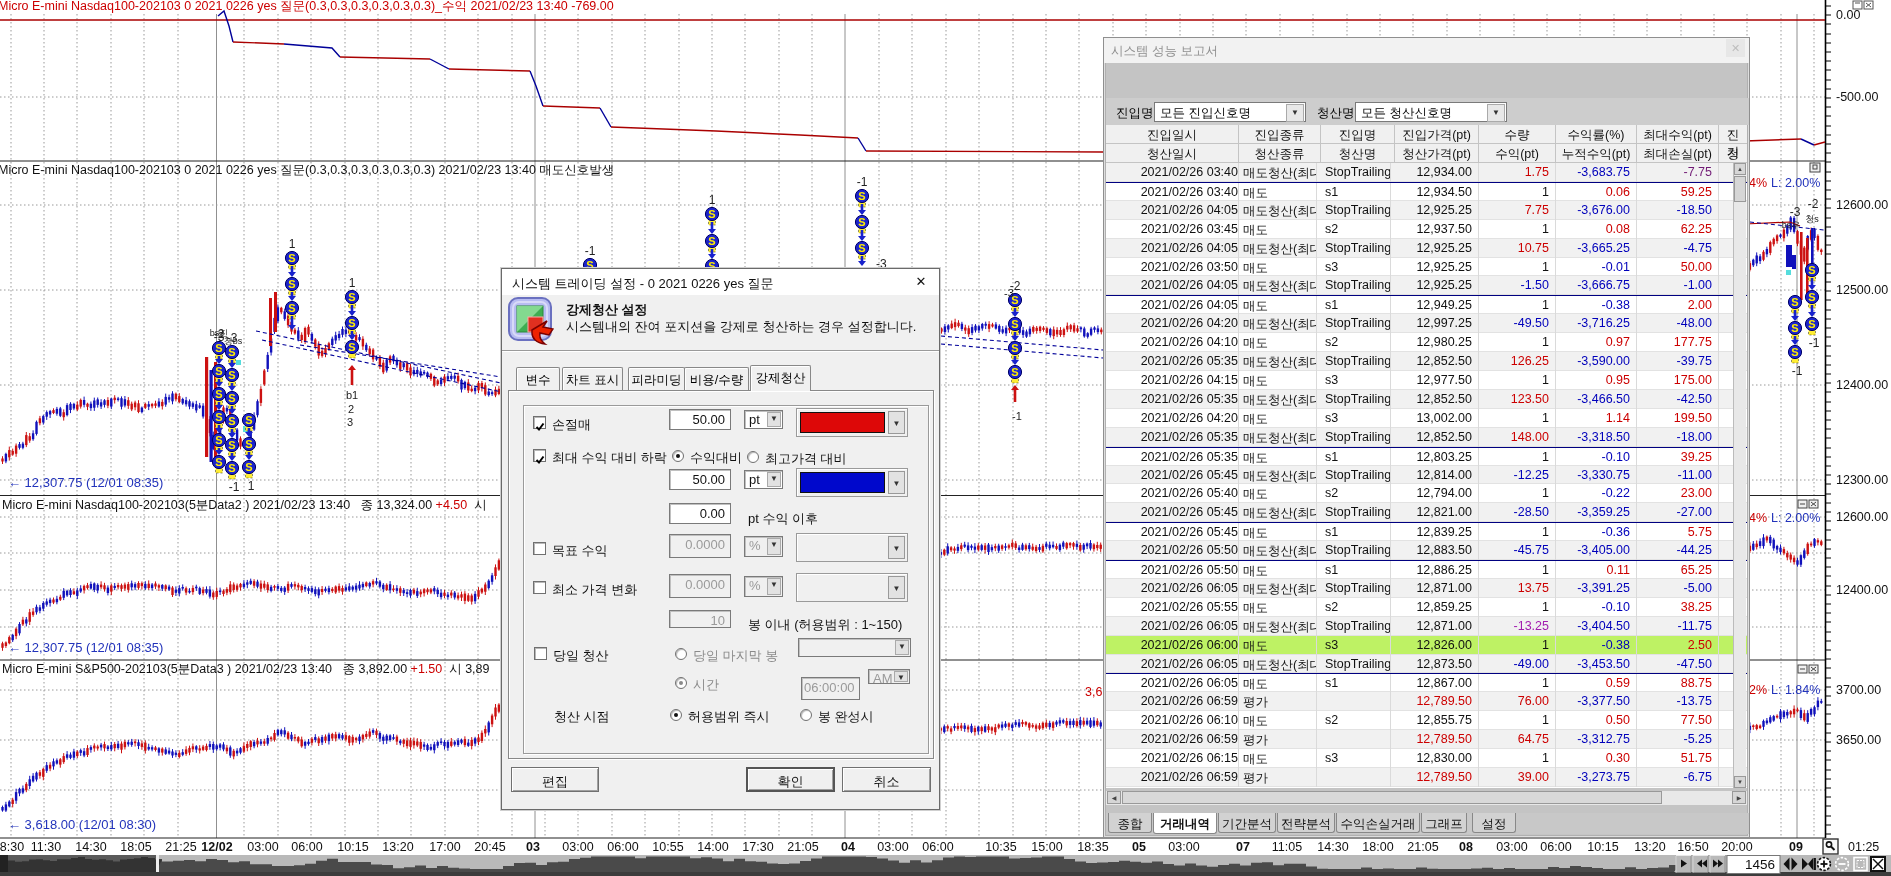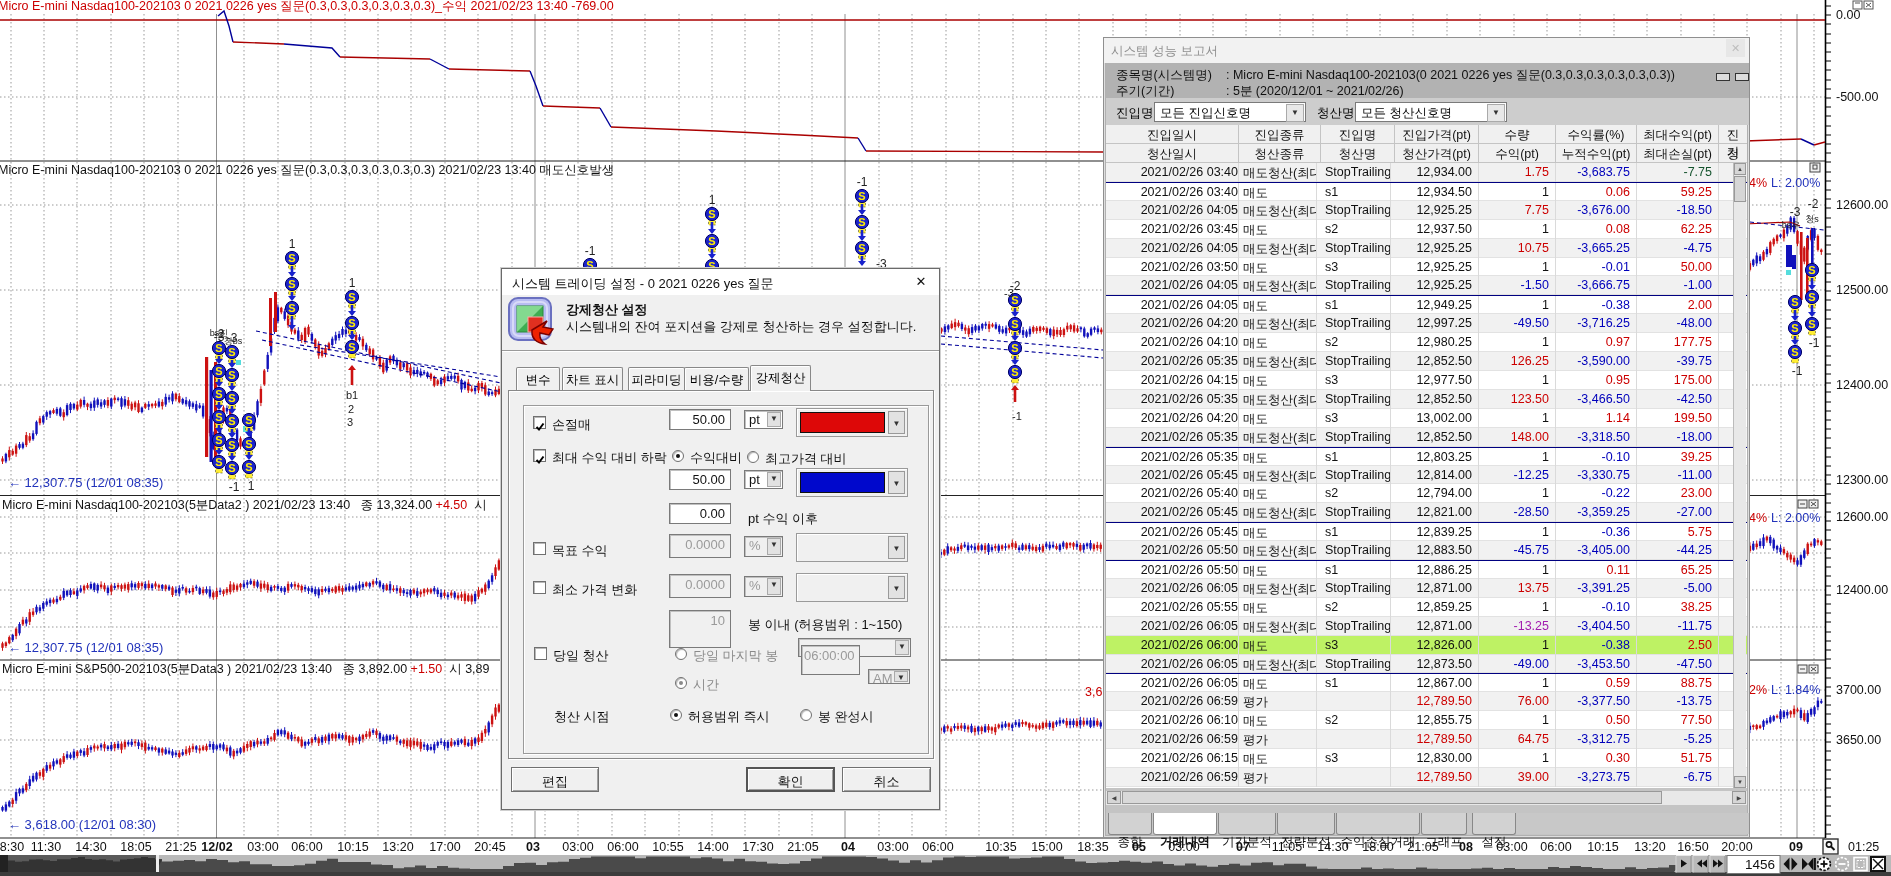--- a/index.html
+++ b/index.html
@@ -33,21 +33,21 @@
 .td.c3,.td.c4,.td.c5,.td.c6{text-align:right;padding-right:6px;}
 #rep-body{position:absolute;left:2px;top:125px;width:641px;height:625px;background:#fff;}
 .tr{position:relative;width:641px;height:18.91px;border-bottom:1px solid #e2e2e2;}
 #rep-vscroll{position:absolute;right:3px;top:125px;width:13px;height:625px;background:#e8e8e8;border-left:1px solid #bbb;}
 .sbtn{position:absolute;left:0;width:12px;height:12px;background:#d6d6d6;border:1px solid #999;font-size:6px;color:#444;text-align:center;line-height:11px;}
 #vthumb{position:absolute;left:0;top:13px;width:12px;height:26px;background:#d6d6d6;border:1px solid #999;}
 #rep-hscroll{position:absolute;left:2px;top:753px;width:641px;height:14px;background:#e8e8e8;}
 .hbtn{position:absolute;top:0px;width:14px;height:13px;background:#d6d6d6;border:1px solid #999;font-size:6px;color:#444;text-align:center;line-height:12px;}
 #hthumb{position:absolute;left:16px;top:0px;width:540px;height:13px;background:#d9d9d9;border:1px solid #999;}
 #rep-tabs{position:absolute;left:2px;top:775px;width:643px;height:21px;background:#c8c8c8;}
-.rtab{position:absolute;top:0;height:20px;background:#d2d2d2;border:1px solid #888;border-top:none;border-radius:0 0 3px 3px;font-size:12.5px;text-align:center;padding-top:21px;color:#111;}
+.rtab{position:absolute;top:0;height:20px;background:#d2d2d2;border:1px solid #888;border-top:none;border-radius:0 0 3px 3px;font-size:12.5px;text-align:center;padding-top:3px;color:#111;}
 .rtab.sel{background:#fff;height:21px;font-weight:bold;}
 
 #dlg{position:absolute;left:501px;top:268px;width:439px;height:542px;background:#f0f0f0;border:1px solid #6a6a6a;outline:1px solid #cfcfcf;}
 #dlg-title{position:absolute;left:0;top:0;width:437px;height:26px;background:#fff;font-size:13px;color:#111;}
 #dlg-title span{position:absolute;left:10px;top:6px;}
 #dlg-x{position:absolute;right:8px;top:4px;width:20px;height:18px;font-size:13px;color:#111;text-align:center;line-height:18px;}
 #dlg-ico{position:absolute;left:6px;top:28px;}
 #dlg-h1{position:absolute;left:64px;top:32px;font-size:13px;font-weight:bold;color:#111;}
 #dlg-h2{position:absolute;left:64px;top:49px;font-size:13px;color:#111;}
 #dlg-sep{position:absolute;left:0px;top:81px;width:437px;height:2px;border-top:1px solid #9a9a9a;border-bottom:1px solid #fff;}
@@ -2438,28 +2438,20 @@
       <rect x="1871" y="857" width="14" height="14" fill="#fff" stroke="#111" stroke-width="2"></rect>
       <line x1="1873" y1="859" x2="1883" y2="869" stroke="#111" stroke-width="1.4"></line>
       <line x1="1883" y1="859" x2="1873" y2="869" stroke="#111" stroke-width="1.4"></line>
 </svg>
 
 <div id="rep">
  <div id="rep-title">
         <span>시스템 성능 보고서</span>
         <div id="rep-x">✕</div>
       </div>
- <div id="rep-info">
-   <div style="position:absolute;left:10px;top:4px;">종목명(시스템명)</div>
-   <div style="position:absolute;left:120px;top:4px;">: Micro E-mini Nasdaq100-202103(0 2021 0226 yes 질문(0.3,0.3,0.3,0.3,0.3,0.3))</div>
-   <div style="position:absolute;left:10px;top:20px;">주기(기간)</div>
-   <div style="position:absolute;left:120px;top:20px;">: 5분 (2020/12/01 ~ 2021/02/26)</div>
-   <div class="winico" style="left:610px;top:10px;"></div>
-   <div class="winico" style="left:629px;top:10px;"></div>
- </div>
  <div id="rep-combo">
    <span style="position:absolute;left:10px;top:7px;">진입명</span>
    <div class="combo" style="left:48px;top:4px;width:152px;">모든 진입신호명</div>
    <span style="position:absolute;left:211px;top:7px;">청산명</span>
    <div class="combo" style="left:249px;top:4px;width:152px;">모든 청산신호명</div>
  </div>
  <div id="rep-thead">
   <div class="th-row">
    <div class="th c0">진입일시</div>
           <div class="th c1">진입종류</div>
@@ -2482,21 +2474,21 @@
   </div>
  </div>
  <div id="rep-body">
         <div class="tr" style="background:#f1f1f1;">
           <div class="td c0">2021/02/26 03:40</div>
           <div class="td c1">매도청산(최대</div>
           <div class="td c2">StopTrailing</div>
           <div class="td c3" style="color:#111">12,934.00</div>
           <div class="td c4" style="color:#cc0000">1.75</div>
           <div class="td c5" style="color:#0000bb">-3,683.75</div>
-          <div class="td c6" style="color:#14532d">-7.75</div>
+          <div class="td c6" style="color:#701a75">-7.75</div>
           <div class="td c7"></div>
         </div>
         <div class="tr" style="background:#ffffff;border-top:1.4px solid #000080;">
           <div class="td c0">2021/02/26 03:40</div>
           <div class="td c1">매도</div>
           <div class="td c2">s1</div>
           <div class="td c3" style="color:#111">12,934.50</div>
           <div class="td c4" style="color:#111">1</div>
           <div class="td c5" style="color:#cc0000">0.06</div>
           <div class="td c6" style="color:#cc0000">59.25</div>
@@ -2899,36 +2891,36 @@
       </div>
       <div class="chk" style="left:31px;top:312px;"></div>
       <div class="lbl" style="left:50px;top:312px;">최소 가격 변화</div>
       <div class="fld dis" style="left:167px;top:305px;width:62px;height:24px;text-align:right;">0.0000</div>
       <div class="cmb dis" style="left:242px;top:307px;width:39px;height:21px;">%<div class="dd" style="height:17px;">
           <span>▼</span>
         </div></div>
       <div class="ccmb" style="left:294px;top:304px;">
         <div class="cdd">▼</div>
       </div>
-      <div class="fld dis" style="left:167px;top:341px;width:62px;height:38px;text-align:right;">10</div>
+      <div class="fld dis" style="left:167px;top:341px;width:62px;height:18px;text-align:right;">10</div>
       <div class="lbl" style="left:246px;top:347px;">봉 이내 (허용범위 : 1~150)</div>
       <div class="chk" style="left:32px;top:378px;"></div>
       <div class="lbl" style="left:51px;top:378px;">당일 청산</div>
       <div class="rad" style="left:173px;top:379px;"></div>
       <div class="lbl gry" style="left:191px;top:378px;">당일 마지막 봉</div>
       <div class="cmb dis" style="left:296px;top:369px;width:113px;height:19px;">
         <div class="dd" style="height:15px;">
           <span>▼</span>
         </div>
       </div>
       <div class="rad" style="left:173px;top:408px;">
         <div class="rdot gray"></div>
       </div>
       <div class="lbl gry" style="left:191px;top:407px;">시간</div>
-      <div class="fld dis" style="left:299px;top:376px;width:59px;height:30px;text-align:left;">06:00:00</div>
+      <div class="fld dis" style="left:299px;top:408px;width:59px;height:23px;text-align:left;">06:00:00</div>
       <div class="cmb dis" style="left:366px;top:400px;width:42px;height:15px;">AM<div class="dd" style="height:11px;">
           <span>▼</span>
         </div></div>
       <div class="lbl" style="left:52px;top:439px;">청산 시점</div>
       <div class="rad" style="left:168px;top:440px;">
         <div class="rdot"></div>
       </div>
       <div class="lbl" style="left:186px;top:439px;">허용범위 즉시</div>
       <div class="rad" style="left:298px;top:440px;"></div>
       <div class="lbl" style="left:316px;top:439px;">봉 완성시</div>

